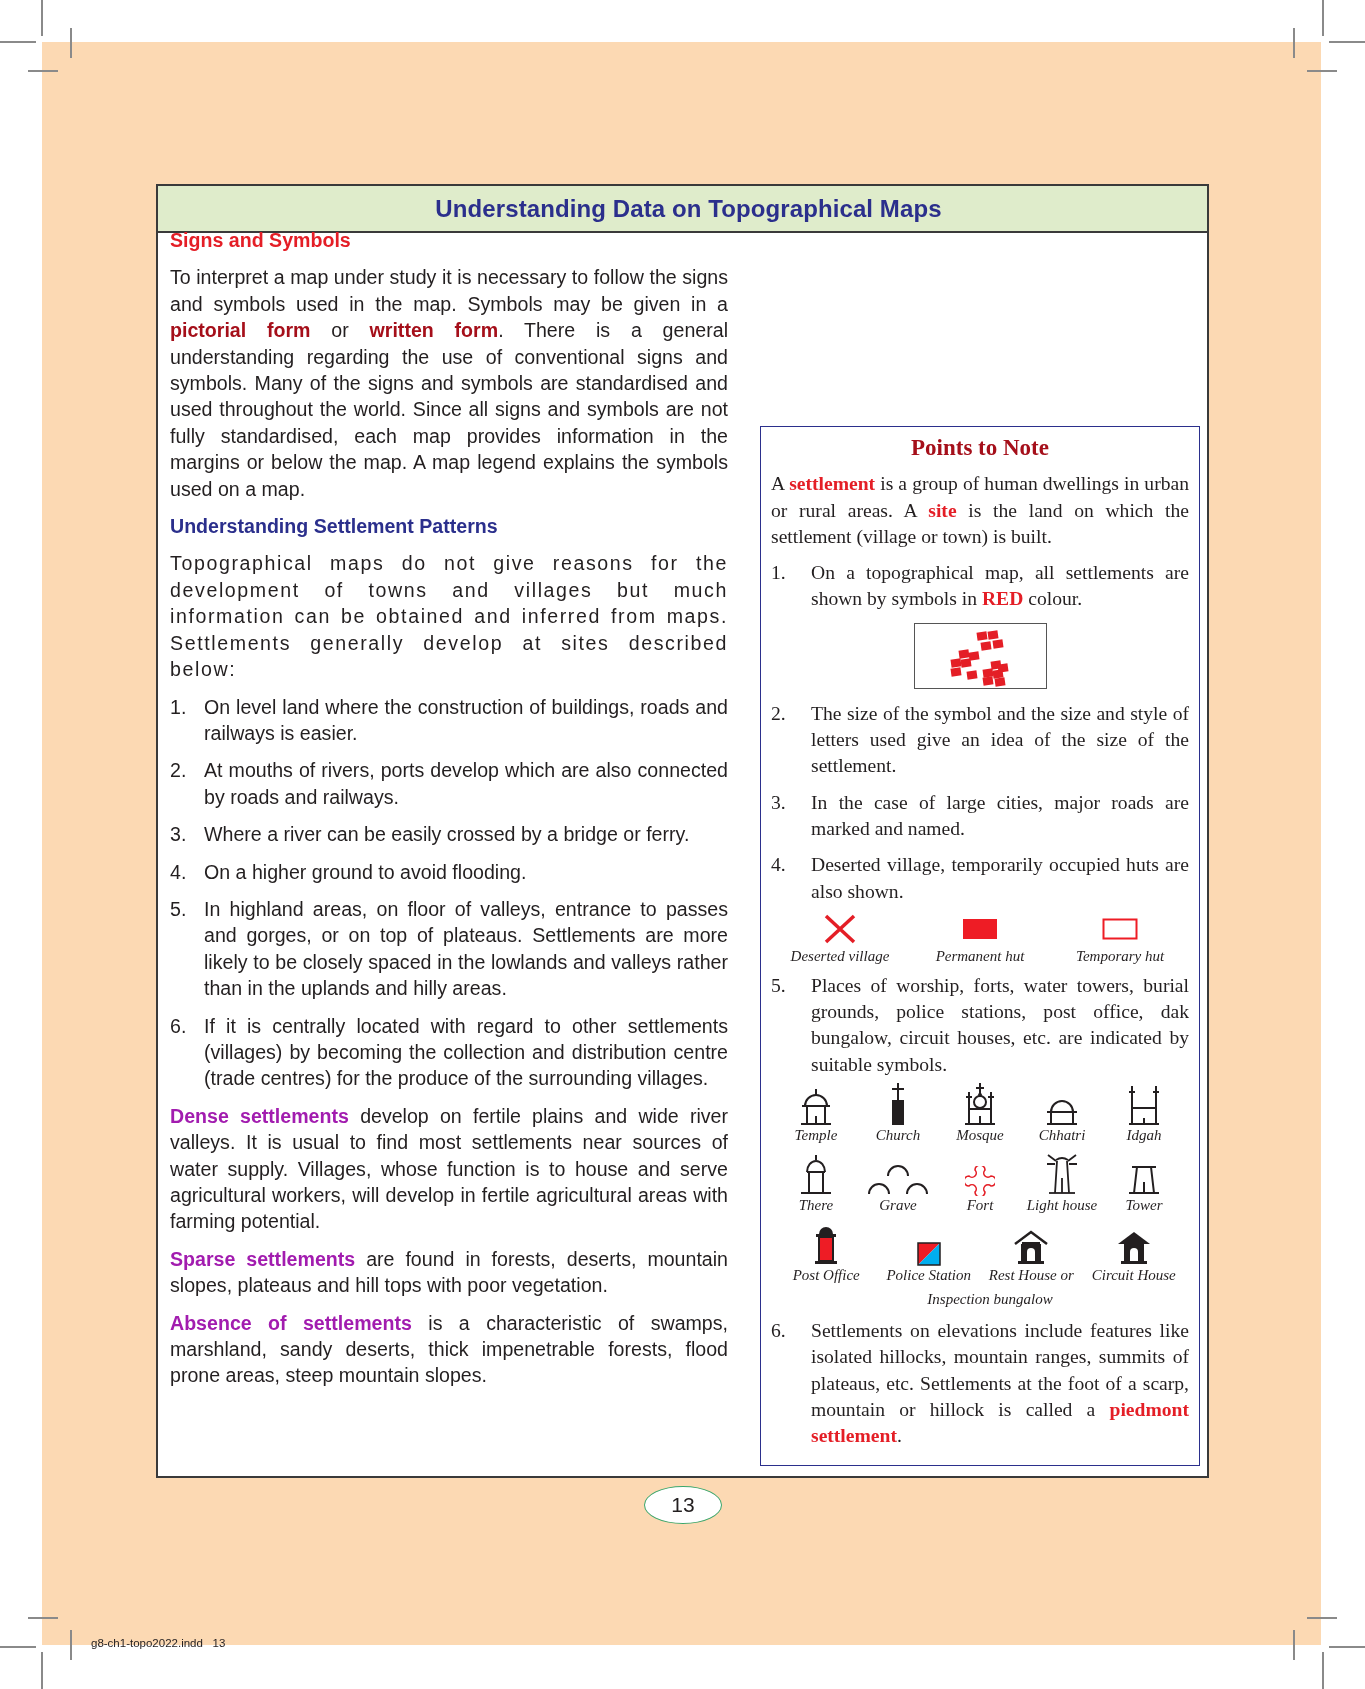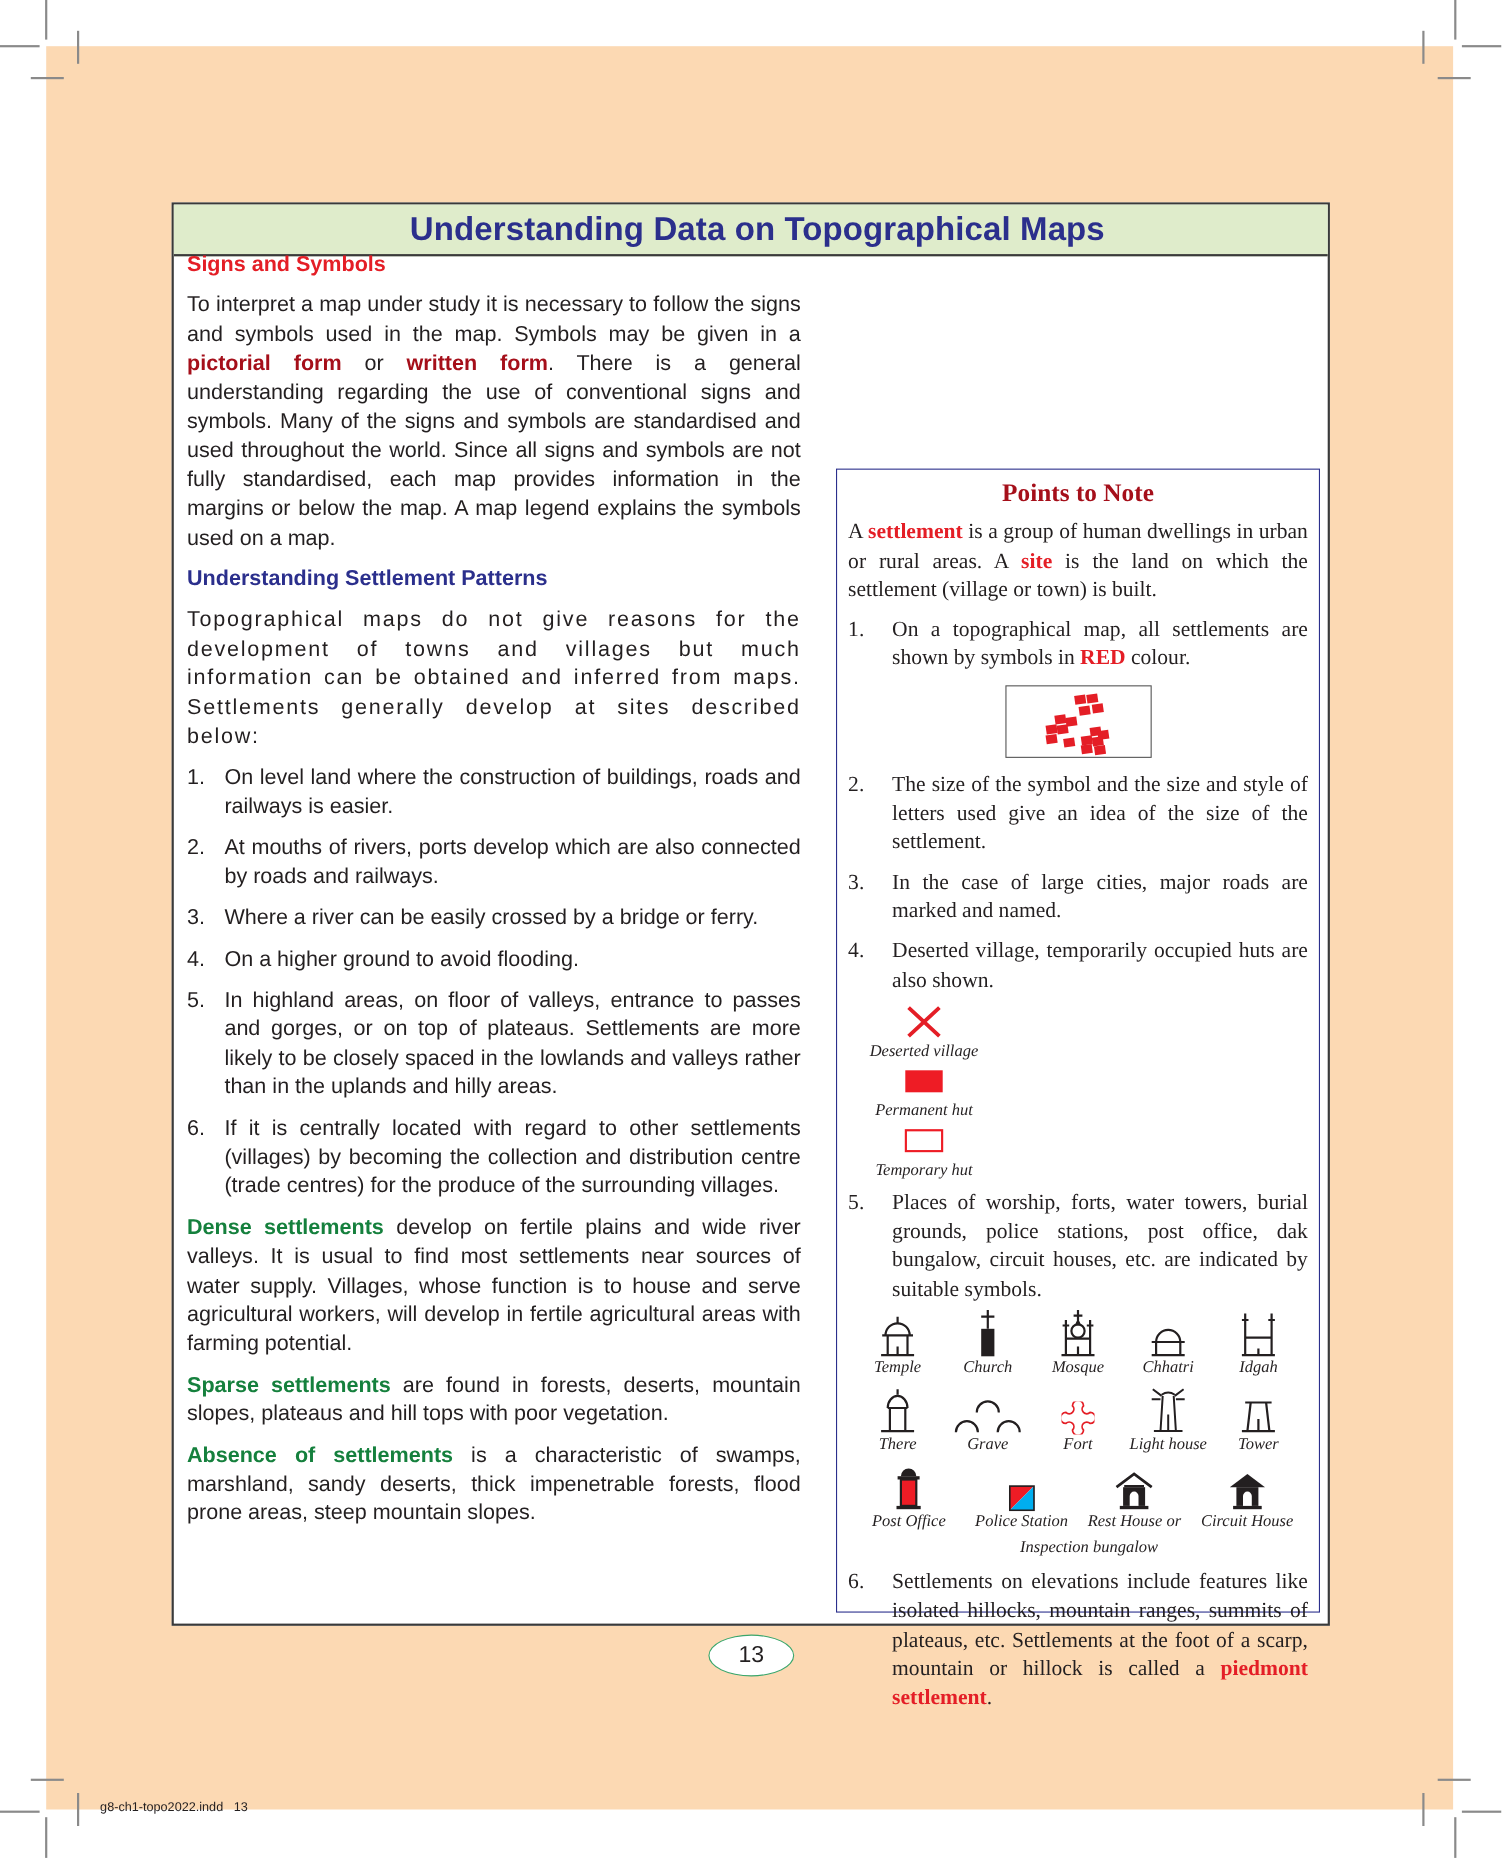--- a/index.html
+++ b/index.html
@@ -5,46 +5,46 @@
   * { box-sizing: border-box; margin: 0; padding: 0; }
   html, body { width: 1365px; height: 1689px; background: #ffffff; overflow: hidden; }
   body { position: relative; font-family: "Liberation Sans", sans-serif; color: #231f20; }
 
   .peach { position: absolute; left: 42px; top: 42px; width: 1279px; height: 1603px; background: #fcd9b3; }
 
   .crop { position: absolute; background: #8a8a8a; }
 
   .main-box { position: absolute; left: 156px; top: 184px; width: 1053px; height: 1294px; background: #ffffff; border: 2.5px solid #3a3a3a; }
   .main-header { height: 47px; background: #dfeccb; border-bottom: 2.5px solid #3a3a3a; display: flex; align-items: center; justify-content: center; }
-  .main-title { font-family: "Liberation Sans", sans-serif; font-weight: bold; font-size: 30px; color: #2b2f8c; letter-spacing: 0.1px; margin-left: 12px; }
+  .main-title { font-family: "Liberation Sans", sans-serif; font-weight: bold; font-size: 24px; color: #2b2f8c; letter-spacing: 0.1px; margin-left: 12px; }
 
   .left-col { position: absolute; left: 12px; top: 41px; width: 558px; font-size: 19.6px; line-height: 26.4px; text-align: justify; }
   .h-red { color: #e41e26; font-weight: bold; font-size: 19.6px; margin-bottom: 11px; }
   .h-blue { color: #2b2f8c; font-weight: bold; font-size: 19.6px; margin-bottom: 11px; }
   .para { margin-bottom: 11px; }
   .kw-dark { color: #a50f1a; font-weight: bold; }
-  .kw-red { color: #15803d; font-weight: bold; }
+  .kw-red { color: #a21caf; font-weight: bold; }
   .spaced { letter-spacing: 1.6px; }
   .list { list-style: none; }
   .list li { display: flex; margin-bottom: 11px; }
   .list .num { width: 34px; flex-shrink: 0; }
   .list .txt { flex: 1; text-align: justify; }
 
   .points-box { position: absolute; left: 602px; top: 240px; width: 440px; height: 1040px; border: 1.5px solid #2b2f8c; padding: 6px 10px 0 10px; font-family: "Liberation Serif", serif; font-size: 19.6px; line-height: 26.3px; color: #231f20; }
   .points-title { text-align: center; font-weight: bold; font-size: 23px; color: #a50f1a; margin: 2px 0 10px 0; }
   .serif-kw { color: #e41e26; font-weight: bold; }
   .pt-para { text-align: justify; margin-bottom: 10px; }
   .pt-list li { display: flex; margin-bottom: 10px; }
   .pt-list .num { width: 40px; flex-shrink: 0; }
   .pt-list .txt { flex: 1; text-align: justify; }
 
   .red-sym-box { width: 133px; height: 66px; border: 1.5px solid #555; margin: 2px auto 12px auto; position: relative; }
   .red-sym-box span { position: absolute; width: 10px; height: 8px; background: #e41e26; transform: rotate(-8deg); }
 
-  .hut-row { display: flex; justify-content: space-between; padding: 4px 0 0 0; margin-bottom: 8px; flex-direction: column; }
+  .hut-row { display: flex; justify-content: space-between; padding: 4px 0 0 0; margin-bottom: 8px; }
   .hut-item { display: flex; flex-direction: column; align-items: center; width: 33%; }
   .hut-icon { height: 36px; display: flex; align-items: center; justify-content: center; }
   .sym-label { font-style: italic; font-size: 15px; line-height: 18px; white-space: nowrap; }
 
   .sym-grid { display: flex; justify-content: space-between; margin: 2px 4px 8px 4px; }
   .sym-item { display: flex; flex-direction: column; align-items: center; width: 20%; }
   .sym-icon { height: 44px; display: flex; align-items: flex-end; justify-content: center; }
   .sym-row4 .sym-item { width: 25%; }
 
   .page-num { position: absolute; left: 644px; top: 1486px; width: 78px; height: 38px; border: 1.5px solid #3aa66b; border-radius: 50%; background: #fff; display: flex; align-items: center; justify-content: center; font-size: 21px; color: #231f20; }

